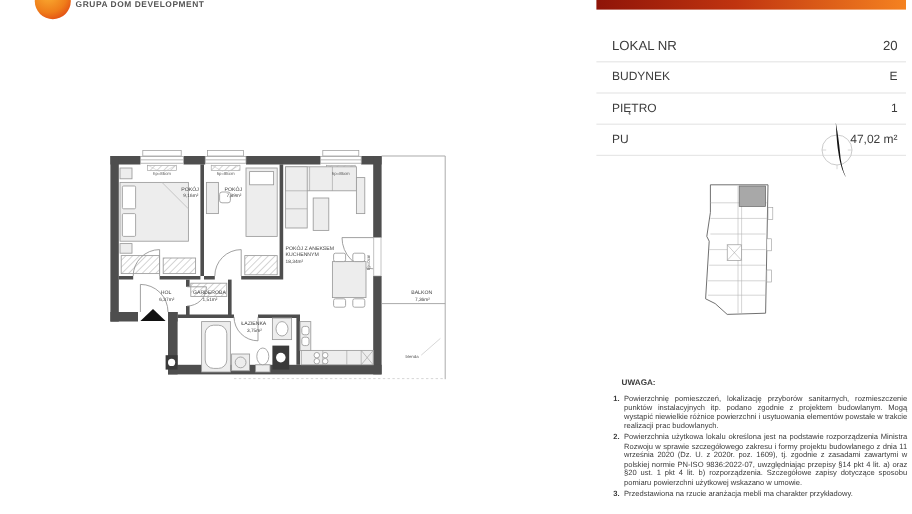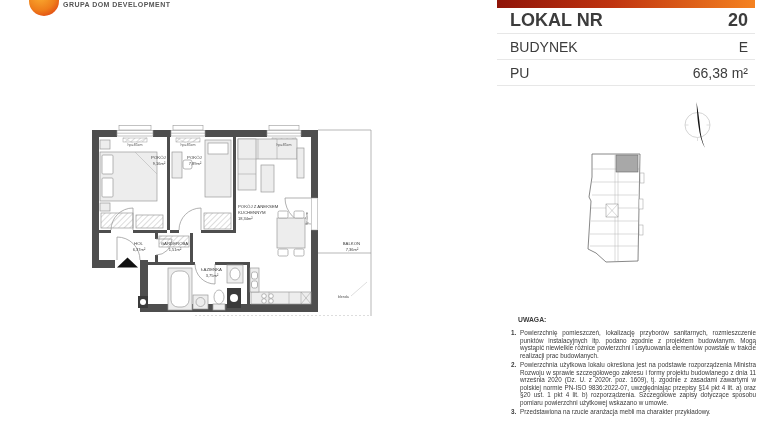--- a/index.html
+++ b/index.html
@@ -7,22 +7,22 @@
          font-family:"Liberation Sans",sans-serif;color:#3c3c3c;}
   
   .logo-circle{position:absolute;left:29px;top:-14px;width:30px;height:30px;border-radius:50%;
     background:radial-gradient(circle at 38% 30%, #fbb033 0%, #ef7d1a 55%, #dd3a12 92%);}
   .logo-text{position:absolute;left:63px;top:1px;font-size:7px;font-weight:bold;
     letter-spacing:.45px;color:#555;}
   
   .panel{position:absolute;left:497px;top:0;width:258px;}
   .bar{height:8px;background:linear-gradient(90deg,#8f1408 0%,#c03410 45%,#f58220 100%);}
   .irow{display:flex;justify-content:space-between;align-items:center;height:25px;
-    padding:0 7px 0 13px;border-bottom:1px solid #e7e7e7;font-size:14px;color:#3c3c3c;}
-  .irow.first{font-weight:bold;font-size:18px;}
+    padding:0 7px 0 13px;border-bottom:1px solid #e7e7e7;font-size:10px;color:#3c3c3c;}
+  .irow.first{font-weight:normal;font-size:11px;margin-top:18px;}
   
   .plan{position:absolute;left:75px;top:118px;}
   .compass{position:absolute;left:682px;top:100px;}
   .sitemap{position:absolute;left:584px;top:149px;}
   svg text{font-family:"Liberation Sans",sans-serif;}
   .rname{font-size:4.3px;fill:#3d3d3d;}
   .rarea{font-size:4px;fill:#3d3d3d;}
   .tiny{font-size:3.6px;fill:#555;}
   
   .notes{position:absolute;left:509px;top:316px;width:247px;color:#3a3a3a;}
@@ -194,22 +194,26 @@
     <div class="bar"></div>
     <div class="irow first">
       <span>LOKAL NR</span>
       <span>20</span>
     </div>
     <div class="irow">
       <span>BUDYNEK</span>
       <span>E</span>
     </div>
     <div class="irow">
+      <span>PIĘTRO</span>
+      <span>1</span>
+    </div>
+    <div class="irow">
       <span>PU</span>
-      <span>66,38 m²</span>
+      <span>47,02 m²</span>
     </div>
   </div>
 
   <svg class="compass" width="34" height="50" viewBox="0 0 34 50">
     <circle cx="15.5" cy="25" r="12.5" fill="none" stroke="#c9c9c9" stroke-width="0.8"></circle>
     <path d="M15.5,9 V12.5 M15.5,37.5 V41 M3,25 H6.5 M24.5,25 H28" stroke="#c9c9c9" stroke-width="0.6"></path>
     <path d="M14.5,2 C15,12 15.5,19 16.5,26 C17.5,34 19.5,42 23,48 C20,41 18.5,34 18,27 C17.3,19 16,10 14.5,2 Z" fill="#141414"></path>
   </svg>
 
   <svg class="sitemap" width="64" height="116" viewBox="0 0 64 116">

